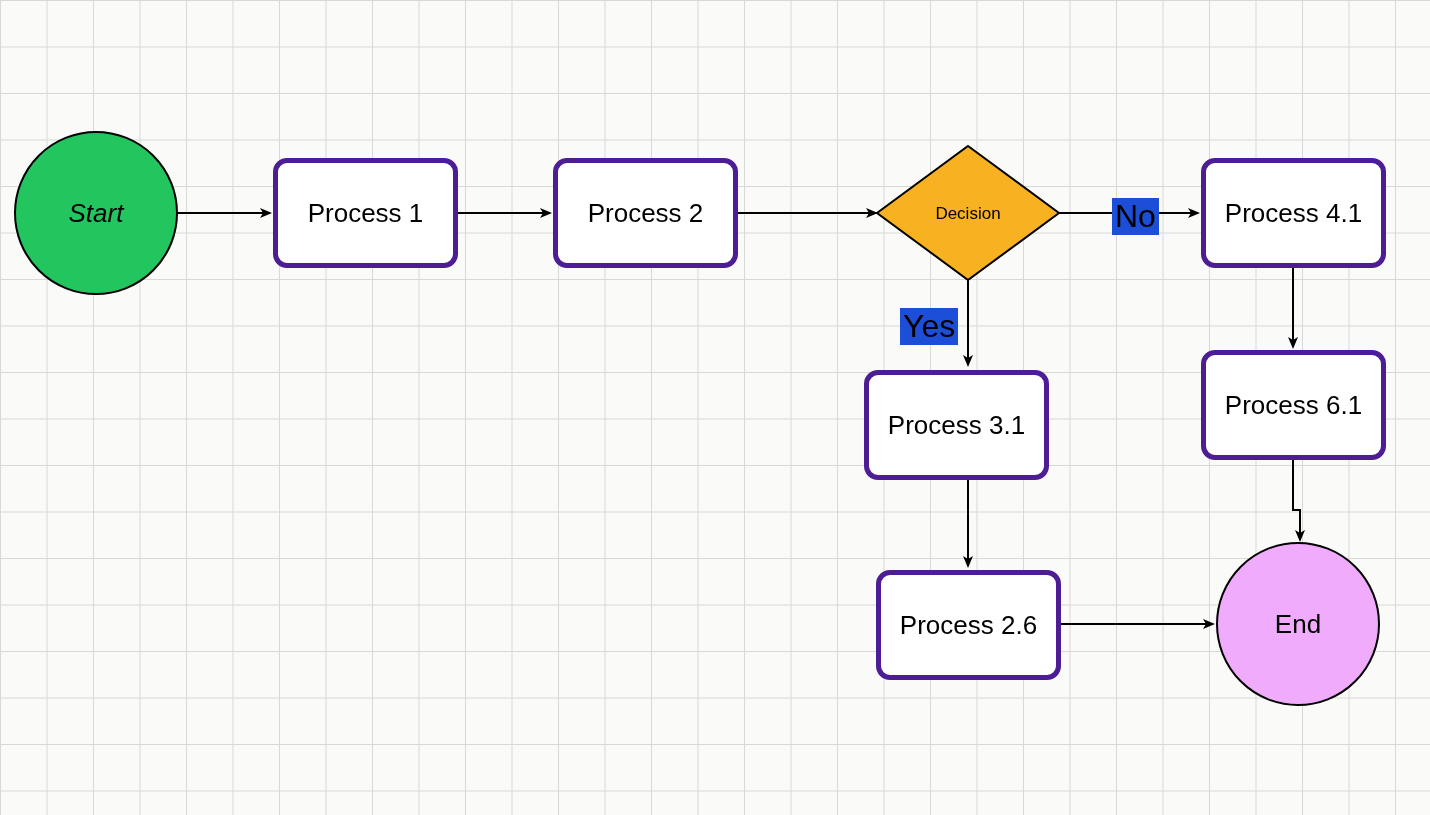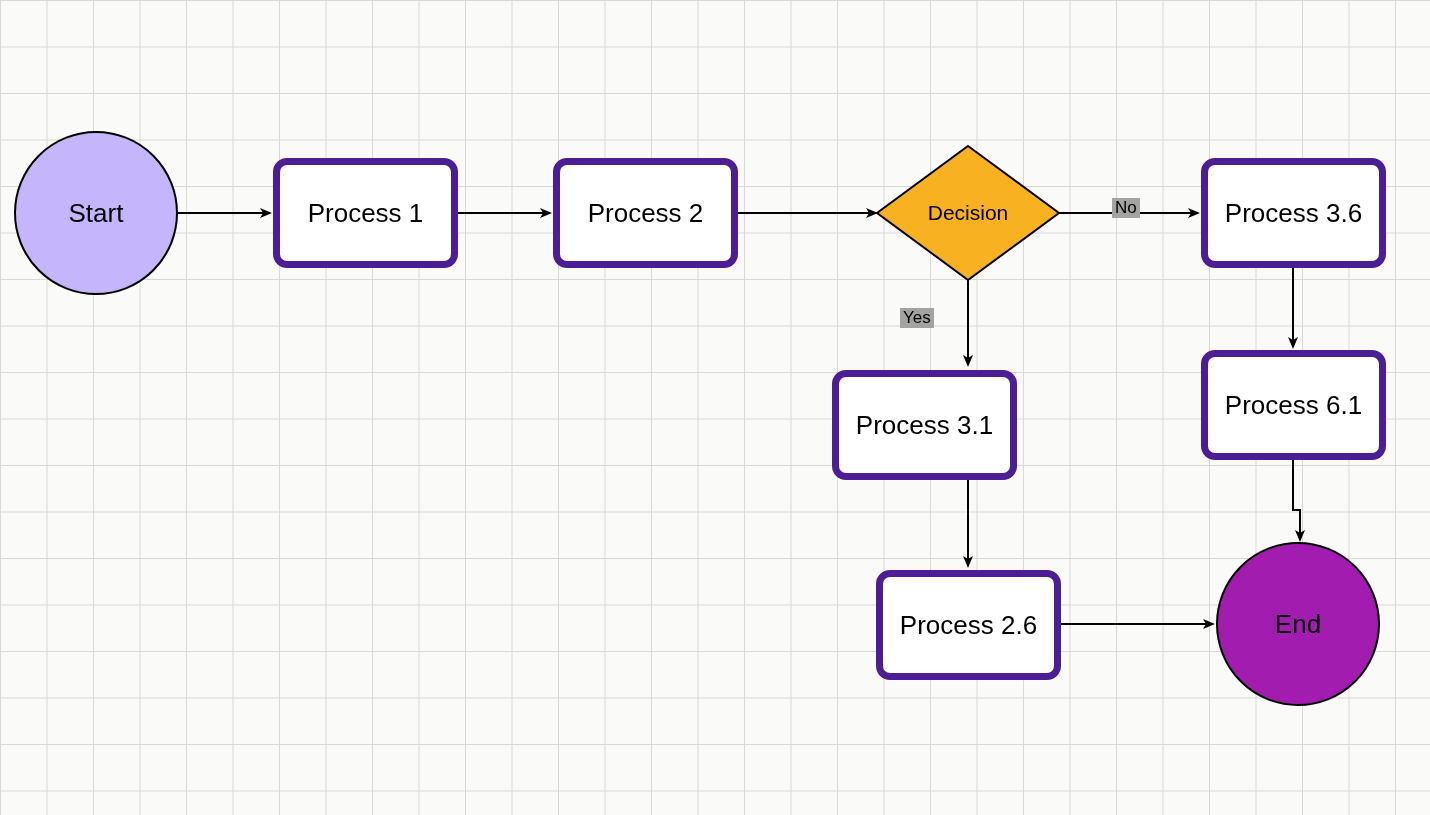--- a/index.html
+++ b/index.html
@@ -23,61 +23,61 @@
       text-align: center;
       font-size: 26px;
       color: #000;
     }
     .circle {
       width: 164px;
       height: 164px;
       border-radius: 50%;
       border: 2px solid #000;
     }
-    .start-fill { background: #c4b5fd; }
-    .end-fill { background: #a21caf; }
+    .start-fill { background: #22c55e; font-style: italic; }
+    .end-fill { background: #f0abfc; }
     .rect {
       width: 185px;
       height: 110px;
       background: #fff;
-      border: 7px solid #4c1d95;
+      border: 5px solid #4c1d95;
       border-radius: 14px;
     }
     .diamond-wrap {
       position: absolute;
       width: 180px;
       height: 135px;
     }
     .diamond-shape {
       position: absolute;
       inset: 0;
       display: flex;
       align-items: center;
       justify-content: center;
       z-index: 2;
     }
     .diamond-text {
       max-width: 110px;
-      font-size: 21px;
+      font-size: 17px;
       text-align: right;
       line-height: 1.15;
       word-break: break-word;
     }
     svg.connectors {
       position: absolute;
       top: 0;
       left: 0;
       width: 1430px;
       height: 815px;
       pointer-events: none;
     }
     .edge-label {
       position: absolute;
-      font-size: 17px;
-      background: #a3a3a3;
+      font-size: 32px;
+      background: #1d4ed8;
       padding: 0 3px;
     }
   </style>
 </head>
 <body>
 
 <svg class="connectors">
   <defs>
     <marker id="arrow" markerWidth="12" markerHeight="12" refX="10" refY="5" orient="auto" markerUnits="userSpaceOnUse">
       <path d="M0,0 L12,5 L0,10 L3,5 Z" fill="#000"></path>
@@ -116,26 +116,26 @@
 <div class="node rect" style="left:553px;top:158px">
   <span>Process 2</span>
 </div>
 
 <div class="diamond-wrap" style="left:878px;top:146px">
   <div class="diamond-shape">
     <span class="diamond-text">Decision</span>
   </div>
 </div>
 
-<div class="node rect" style="left:832px;top:370px">
+<div class="node rect" style="left:864px;top:370px">
   <span>Process 3.1</span>
 </div>
 
 <div class="node rect" style="left:1201px;top:158px">
-  <span>Process 3.6</span>
+  <span>Process 4.1</span>
 </div>
 
 <div class="node rect" style="left:876px;top:570px">
   <span>Process 2.6</span>
 </div>
 
 <div class="node rect" style="left:1201px;top:350px">
   <span>Process 6.1</span>
 </div>
 

